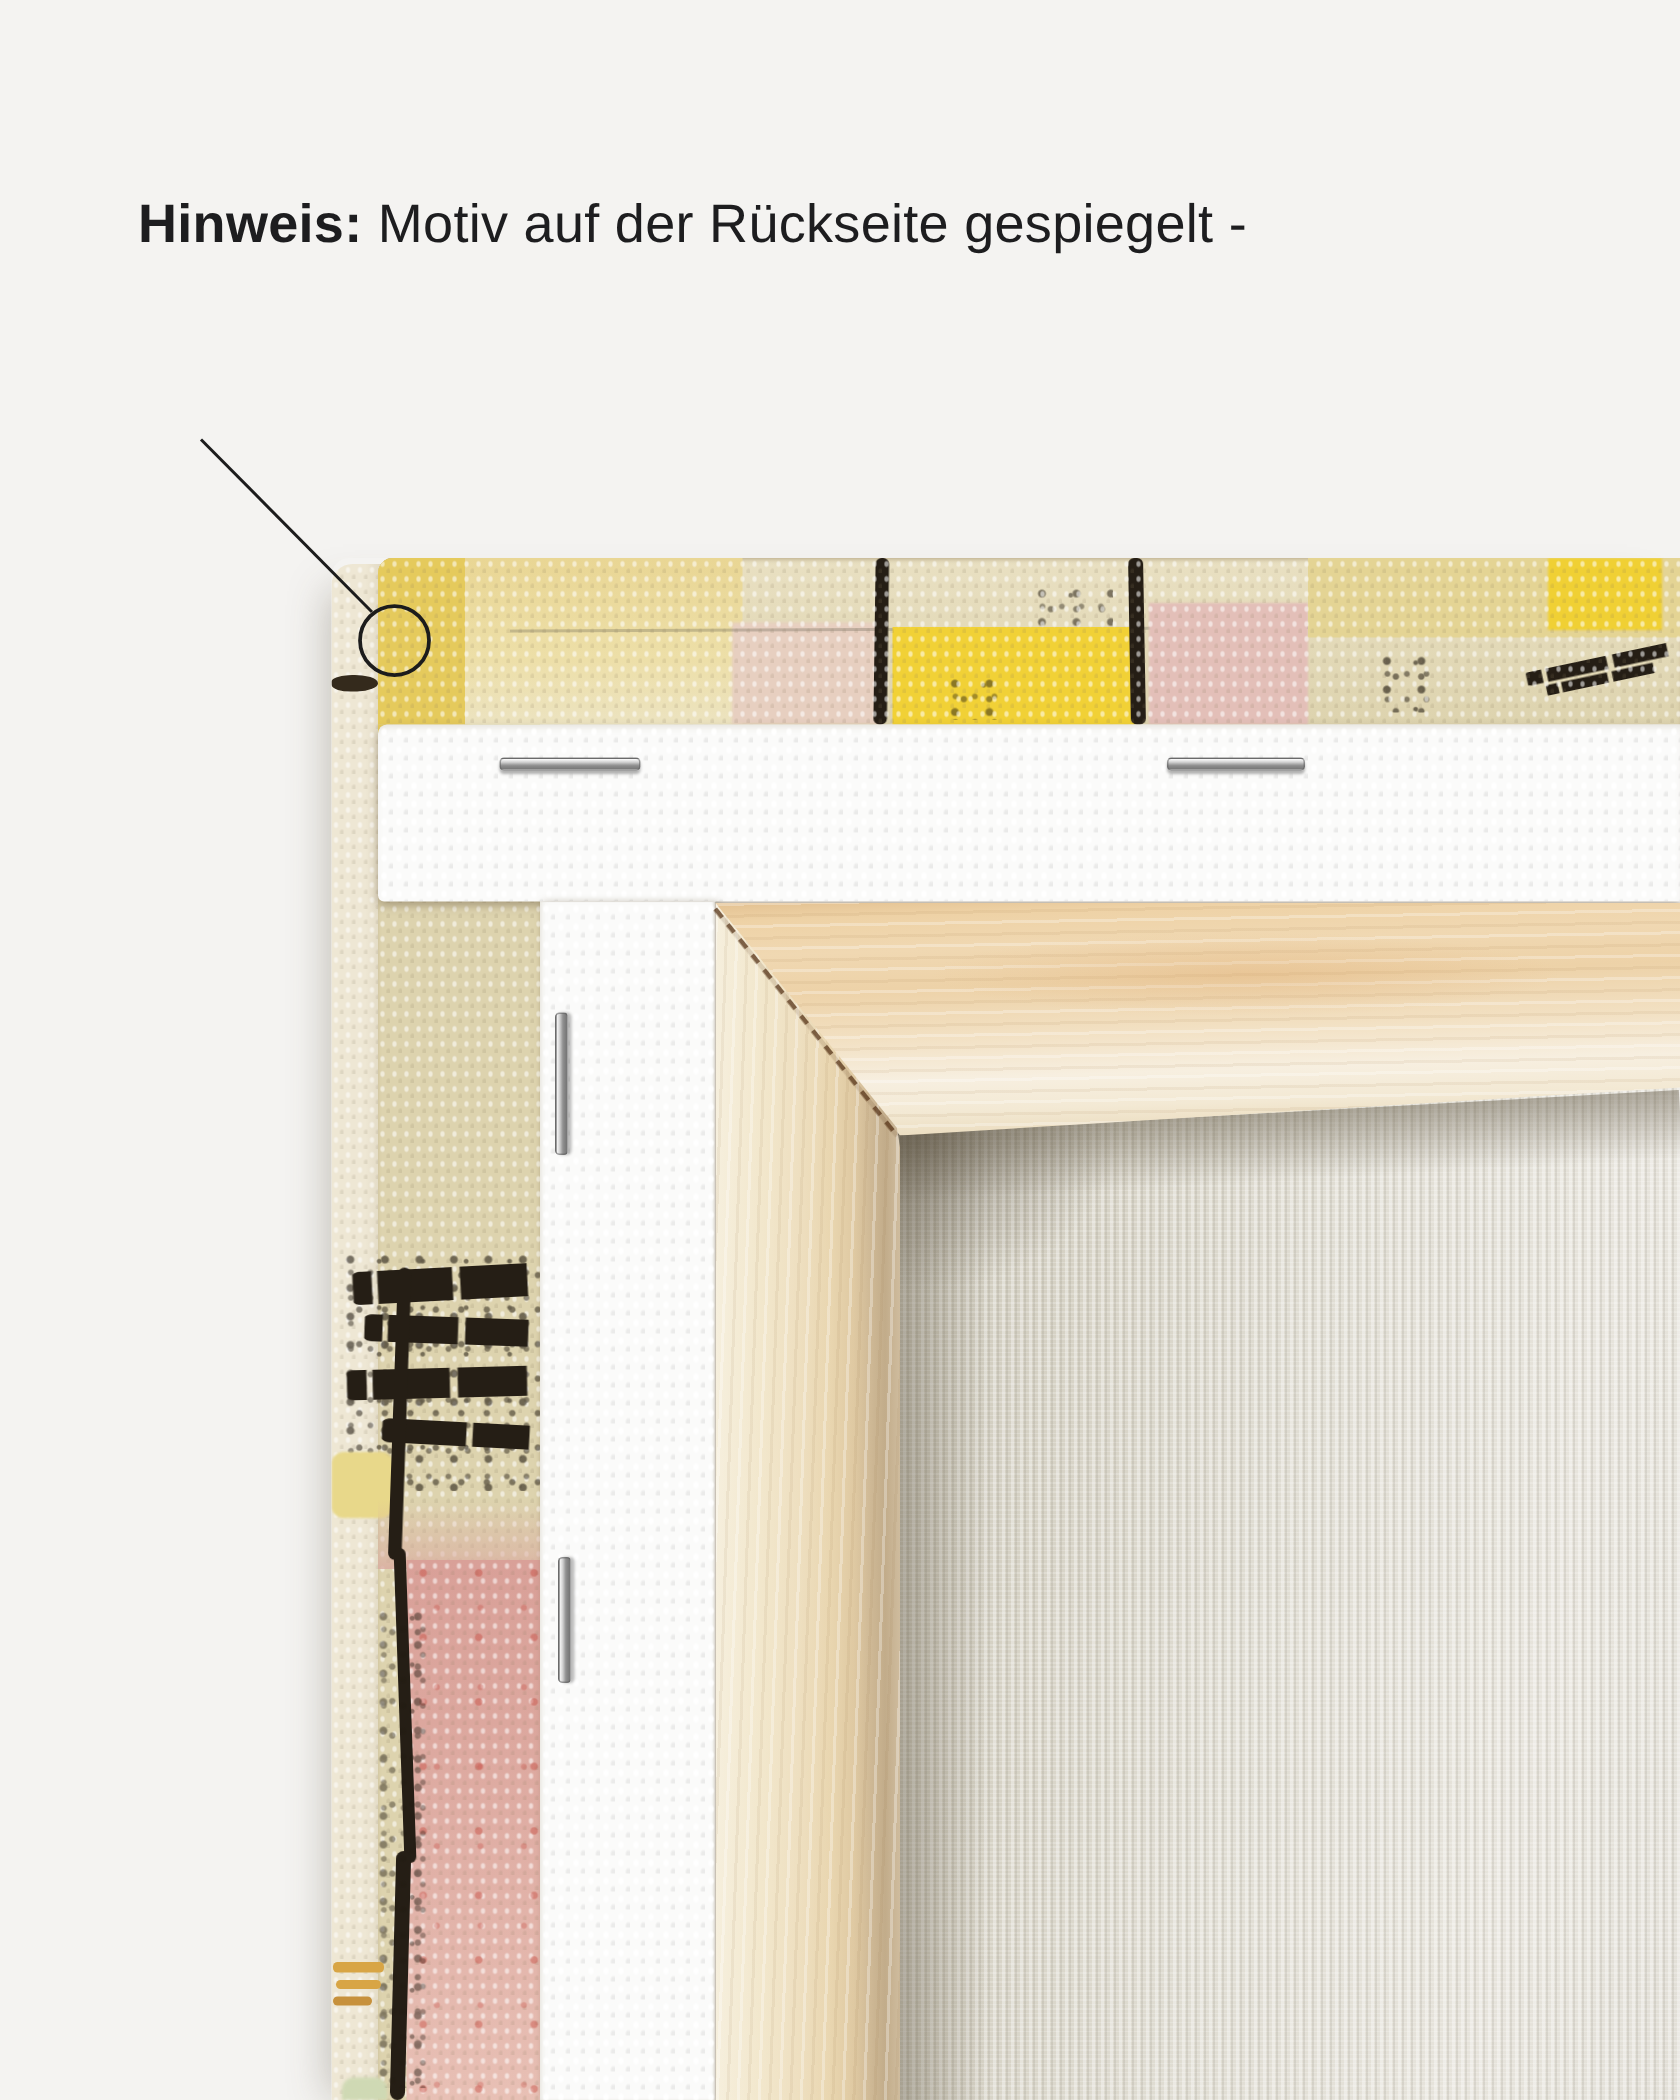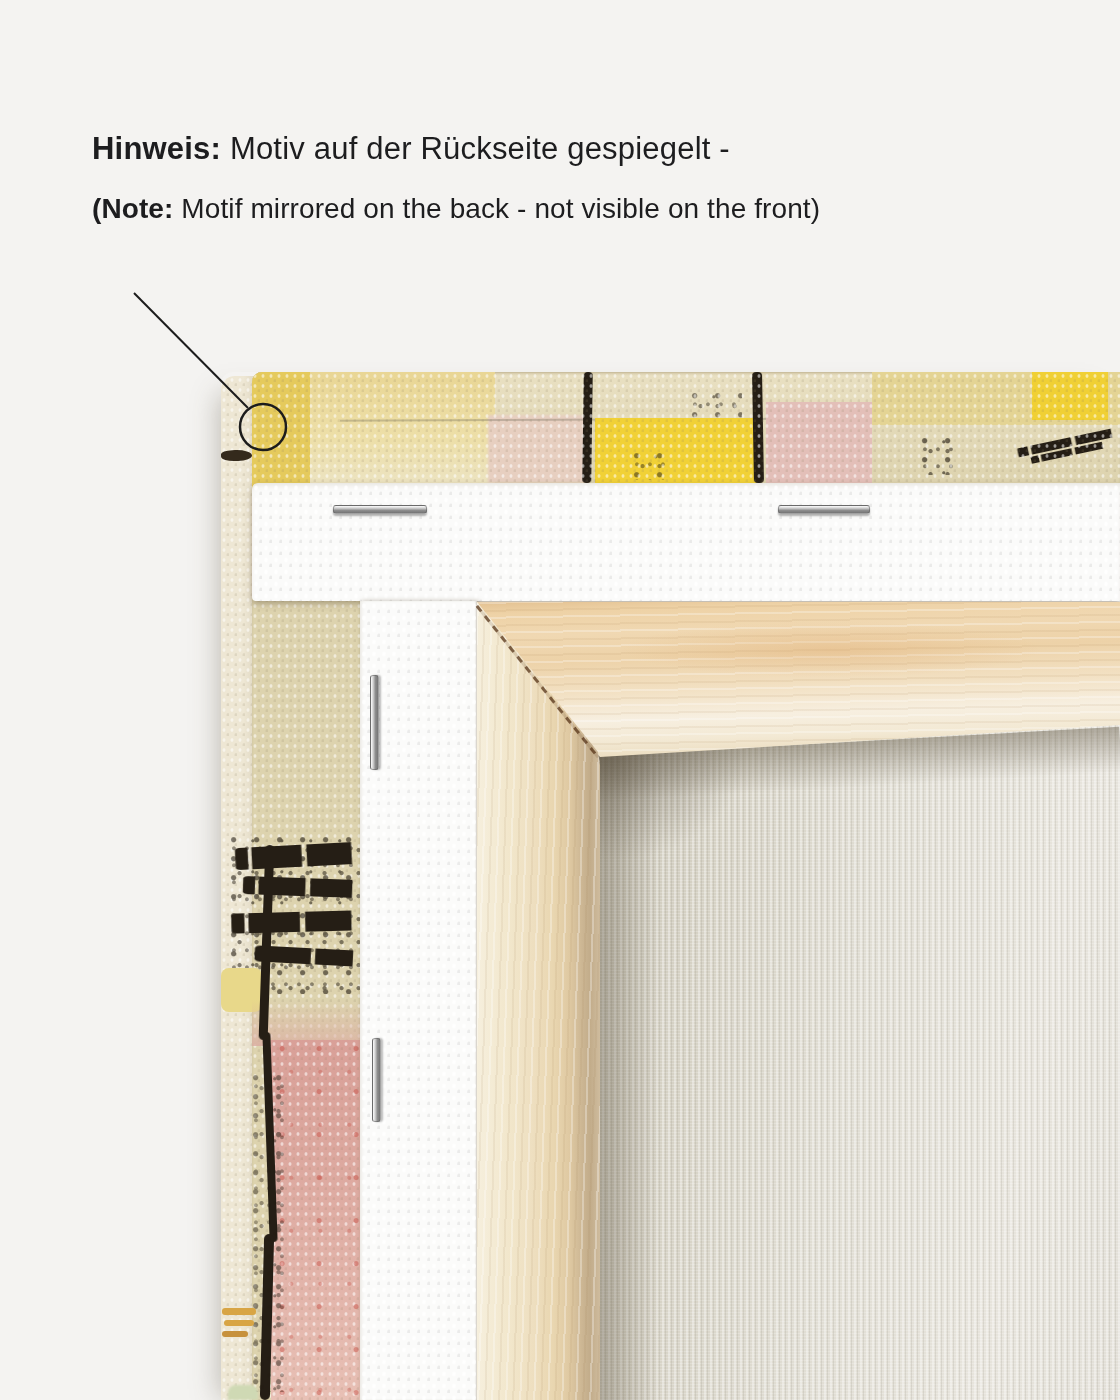--- a/index.html
+++ b/index.html
@@ -8,21 +8,21 @@
     --motif-yellow:#e5ca5c; --motif-yellow-bright:#f1d136; --motif-yellow-soft:#e9d694;
     --motif-beige:#ddd3ae; --motif-cream:#eee7d4; --motif-pink:#e3bfb8; --motif-pink-pale:#e7cfc0;
     --motif-red:#dca79e; --motif-black:#251e15; --motif-ochre:#d8a545; --motif-green:#cfd9b4;
   }
   *{margin:0;padding:0;box-sizing:border-box}
   html,body{width:1120px;height:1400px;overflow:hidden}
   body{background:var(--background);font-family:"Liberation Sans","DejaVu Sans",sans-serif;position:relative}
 
   
   .note{position:absolute;left:92px;top:126px;color:var(--text)}
-  .note-de{font-size:31px;line-height:46px;letter-spacing:.2px}
+  .note-de{font-size:36px;line-height:46px;letter-spacing:.2px}
   .note-de b{font-weight:700}
   .note-en{font-size:28px;line-height:38px;margin-top:18px;letter-spacing:.1px}
   .note-en b{font-weight:700}
 
   
   svg.anno{position:absolute;left:0;top:0;pointer-events:none;z-index:50}
 
   
   .photo{position:absolute;left:221px;top:372px;width:899px;height:1028px;
     border-top-left-radius:12px;overflow:hidden;
@@ -127,21 +127,20 @@
     background:repeating-linear-gradient(90deg, rgba(85,50,22,.75) 0 7px, rgba(85,50,22,.15) 7px 13px);filter:blur(.4px)}
 
   .paint{background:var(--motif-black)}
 </style>
 </head>
 <body>
 
 <div class="note">
   <p class="note-de"><b>Hinweis:</b><span> Motiv auf der Rückseite gespiegelt -</span><br>
   </p>
-  <p class="note-en"><b>(Note:</b><span> Motif mirrored on the back - not visible on the front)</span></p>
 </div>
 
 <div class="photo">
 
   <div class="fold tex"></div>
   <div class="motif-left tex">
     <div class="ml-yellow"></div>
     <div class="ml-yellow-bright"></div>
   </div>
 

